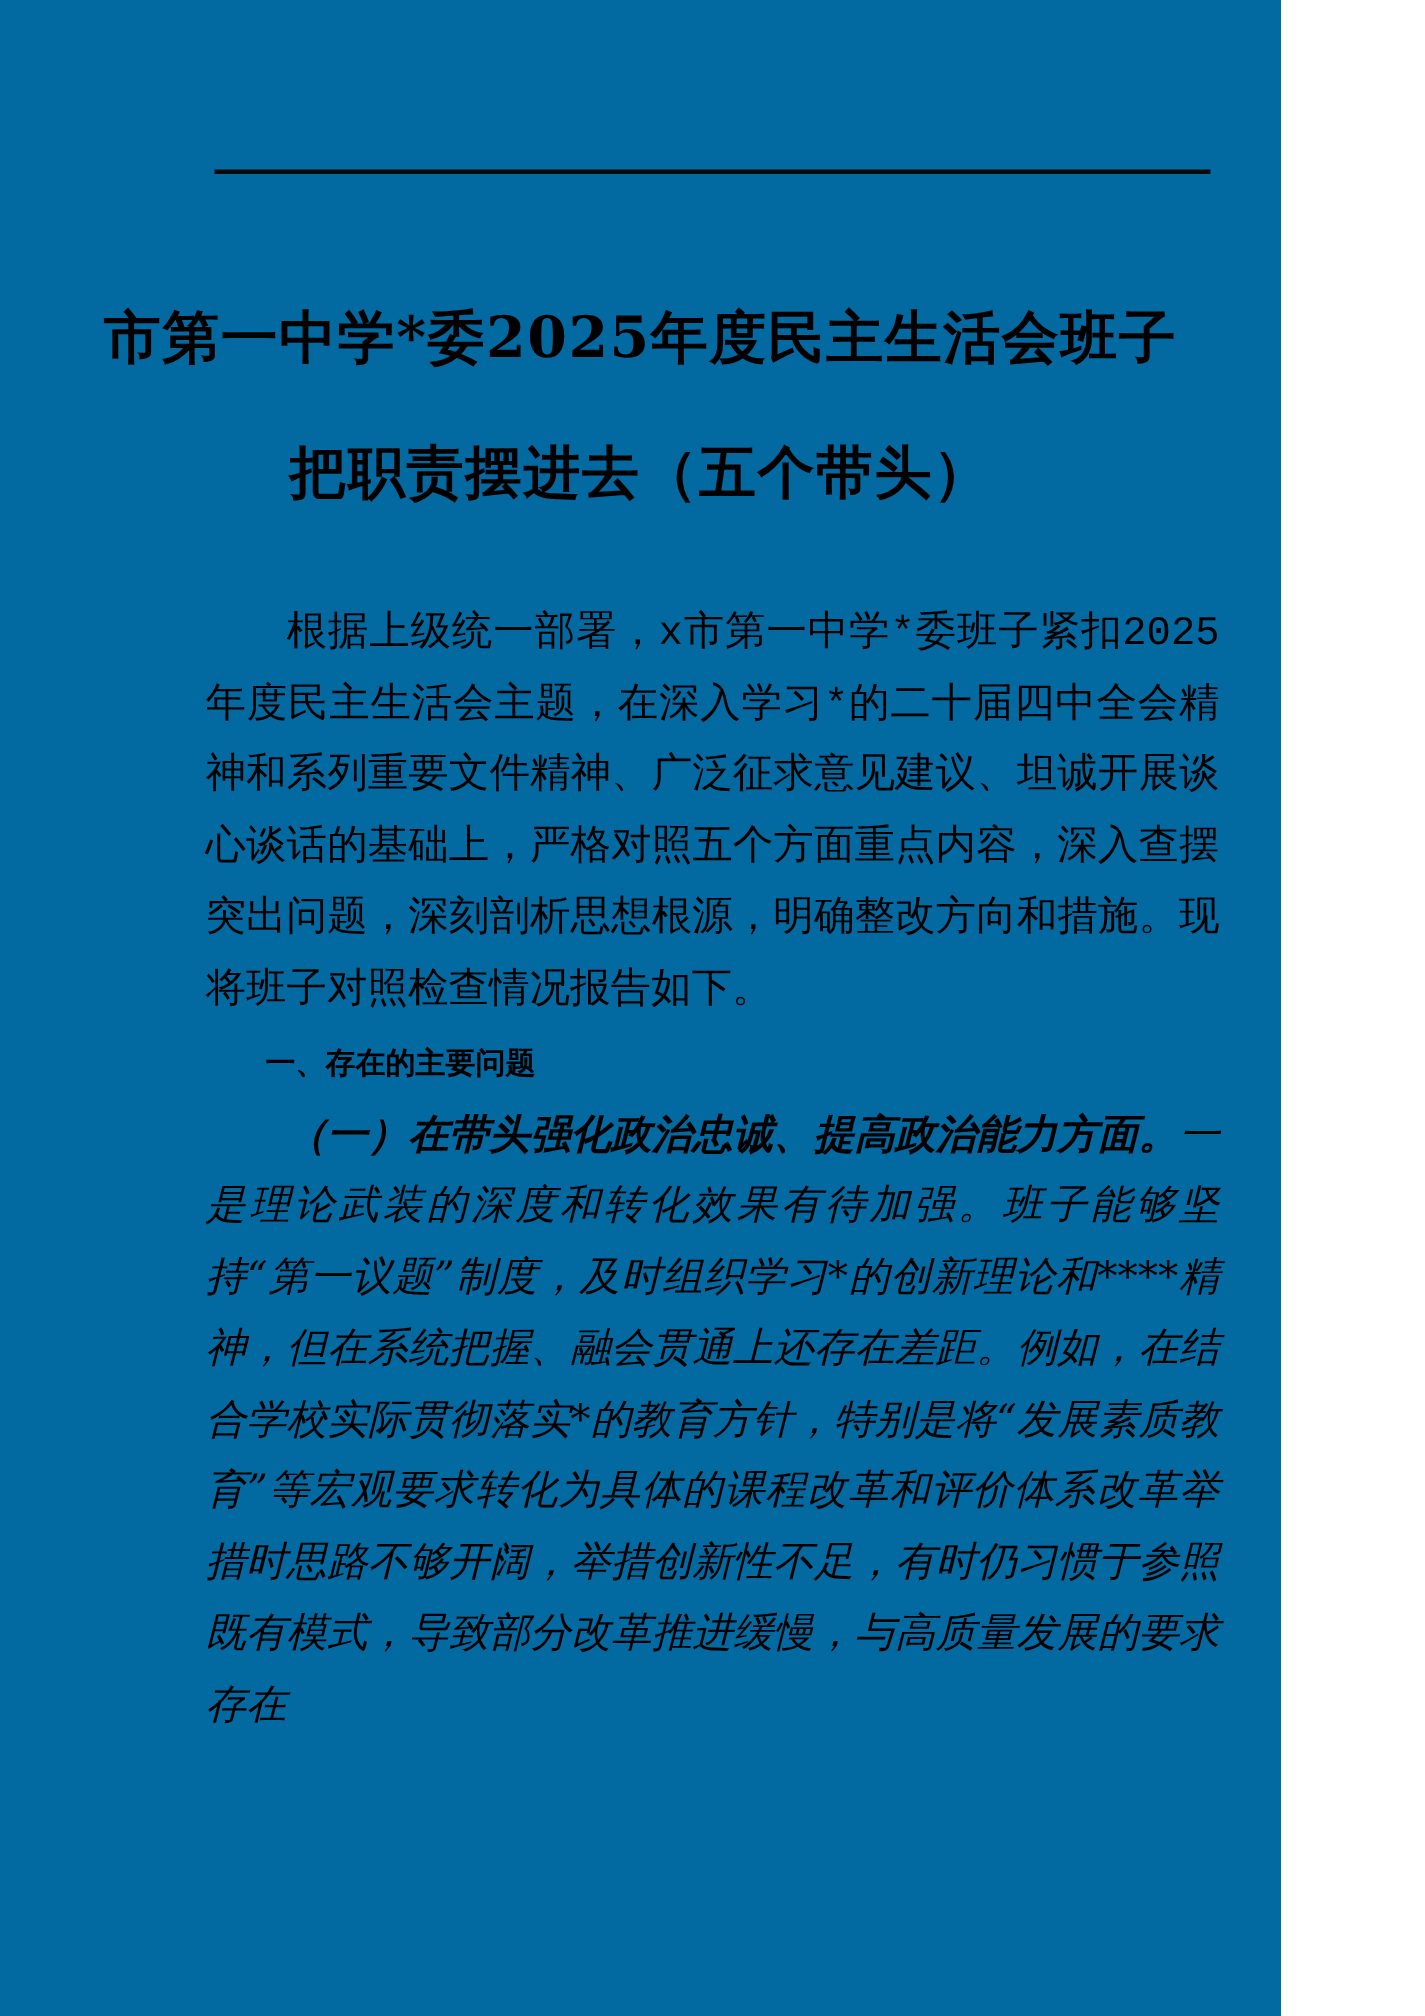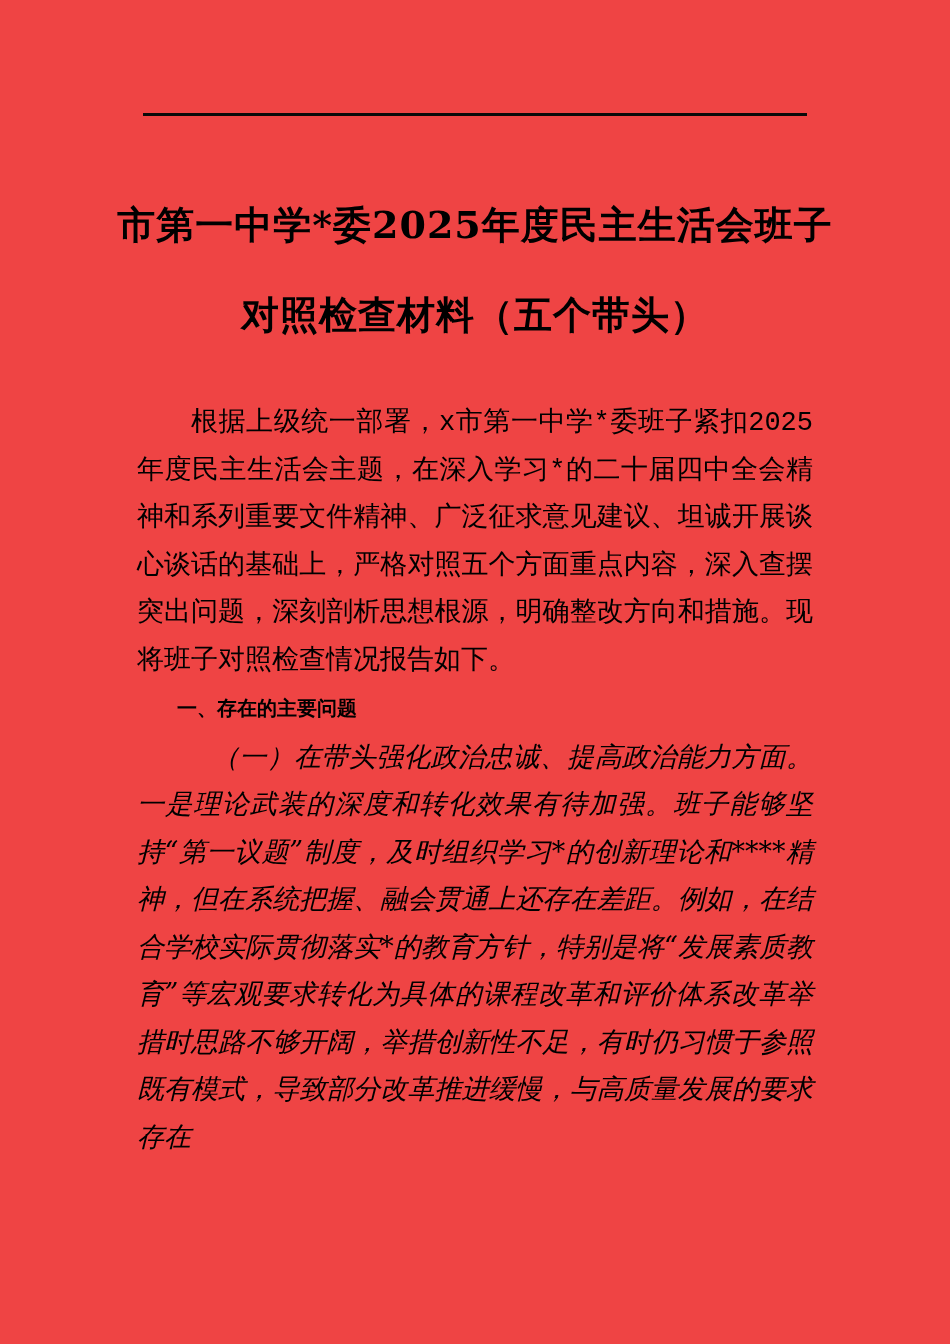--- a/index.html
+++ b/index.html
@@ -2,23 +2,23 @@
 <html><head>
 <meta charset="utf-8">
 <style>
   html, body {
     margin: 0;
     padding: 0;
     background: #ffffff;
   }
   .page {
     position: relative;
-    width: 950px;
+    width: 854px;
     height: 1344px;
-    background: #ef4444;
+    background: #0369a1;
     overflow: hidden;
     font-family: "DejaVu Serif", serif;
     color: #000000;
   }
   .header-rule {
     position: absolute;
     left: 143px;
     top: 113px;
     width: 664px;
     height: 3px;
@@ -65,34 +65,33 @@
     font-size: 20px;
     line-height: 47.5px;
     font-weight: 700;
     font-family: "DejaVu Sans", sans-serif;
   }
   .kai {
     font-family: "DejaVu Serif", serif;
     font-style: italic;
   }
   .lead-bold {
-    font-weight: 400;
-    margin-left: 21px;
+    font-weight: 700;
   }
 </style>
 </head>
 <body>
 
 <div class="page">
 
   <div class="header-rule"></div>
 
   <h1 class="doc-title">
     <span class="title-line">市第一中学*委2025年度民主生活会班子</span>
-    <span class="title-line">对照检查材料（五个带头）</span>
+    <span class="title-line">把职责摆进去（五个带头）</span>
   </h1>
 
   <div class="body-text">
 
     <p class="para fangsong">根据上级统一部署，x市第一中学*委班子紧扣2025年度民主生活会主题，在深入学习*的二十届四中全会精神和系列重要文件精神、广泛征求意见建议、坦诚开展谈心谈话的基础上，严格对照五个方面重点内容，深入查摆突出问题，深刻剖析思想根源，明确整改方向和措施。现将班子对照检查情况报告如下。</p>
 
     <h2 class="section-heading">一、存在的主要问题</h2>
 
 
     <p class="para kai"><span class="lead-bold">（一）在带头强化政治忠诚、提高政治能力方面。</span><span>一是理论武装的深度和转化效果有待加强。班子能够坚持“第一议题”制度，及时组织学习*的创新理论和****精神，但在系统把握、融会贯通上还存在差距。例如，在结合学校实际贯彻落实*的教育方针，特别是将“发展素质教育”等宏观要求转化为具体的课程改革和评价体系改革举措时思路不够开阔，举措创新性不足，有时仍习惯于参照既有模式，导致部分改革推进缓慢，与高质量发展的要求存在</span></p>

